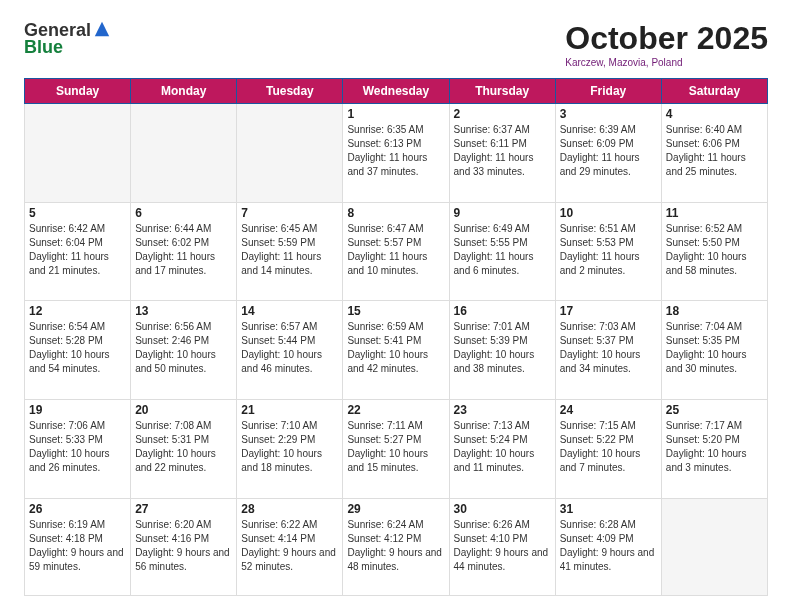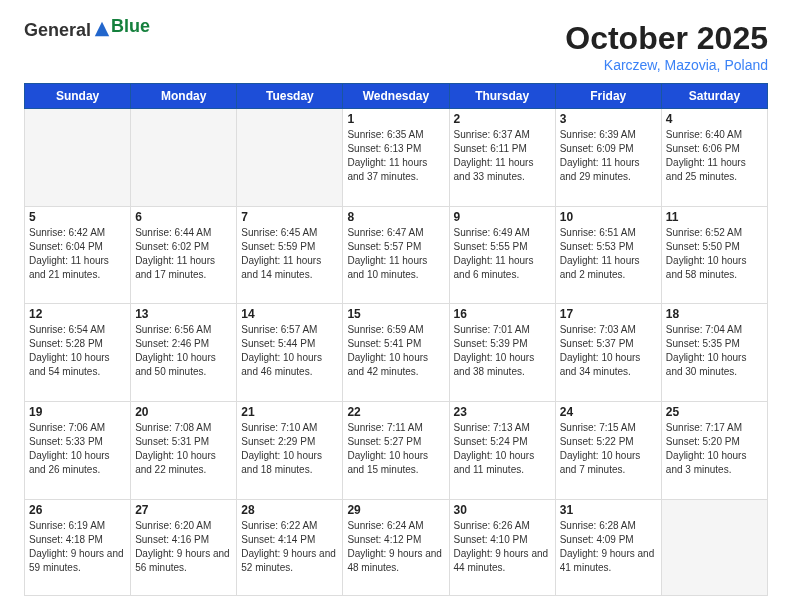--- a/index.html
+++ b/index.html
@@ -18,60 +18,60 @@
       flex-direction: column;
     }
     .header {
       display: flex;
       justify-content: space-between;
       align-items: flex-start;
       margin-bottom: 10px;
     }
     .logo {
       display: flex;
-      flex-direction: row;
+      flex-direction: column;
       align-items: flex-start;
     }
     .logo-text {
       display: flex;
       align-items: center;
       font-size: 18px;
       font-weight: bold;
       color: #333;
     }
     .logo-general { color: #333; }
     .logo-blue { color: #2266cc; }
     .logo-icon {
       width: 18px;
       height: 18px;
       margin-left: 2px;
       position: relative;
       top: -2px;
     }
     .title-block {
-      text-align: right;
+      text-align: left;
     }
     .month-title {
       font-size: 32px;
       font-weight: bold;
       color: #222;
     }
     .location {
-      font-size: 14px;
-      color: #3b82f6;
+      font-size: 10px;
+      color: #701a75;
     }
     .calendar {
       flex: 1;
       border: 1px solid #ccc;
       border-collapse: collapse;
       width: 100%;
       table-layout: fixed;
     }
     .calendar th {
-      background-color: #1d4ed8;
+      background-color: #be185d;
       color: white;
       text-align: center;
       padding: 5px 16px;
       font-size: 12px;
       border: 1px solid #1a56a0;
     }
     .calendar td {
       vertical-align: top;
       padding: 3px 4px;
       border: 1px solid #ddd;

